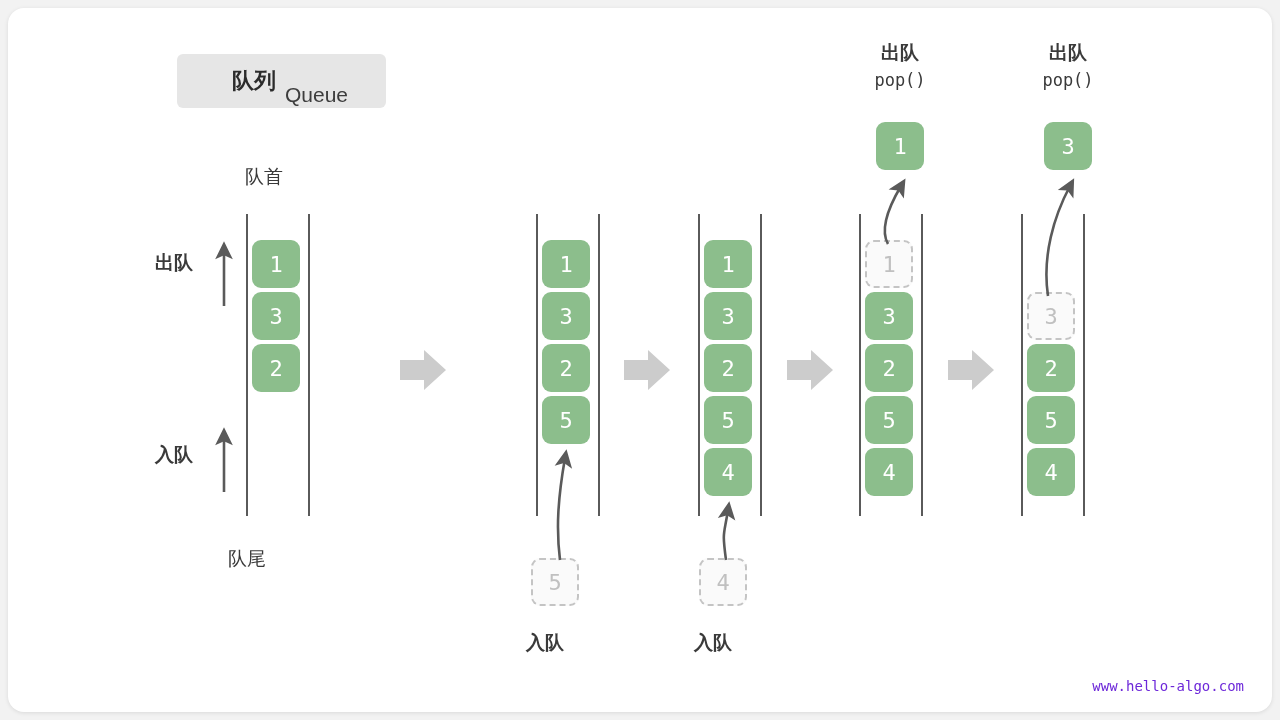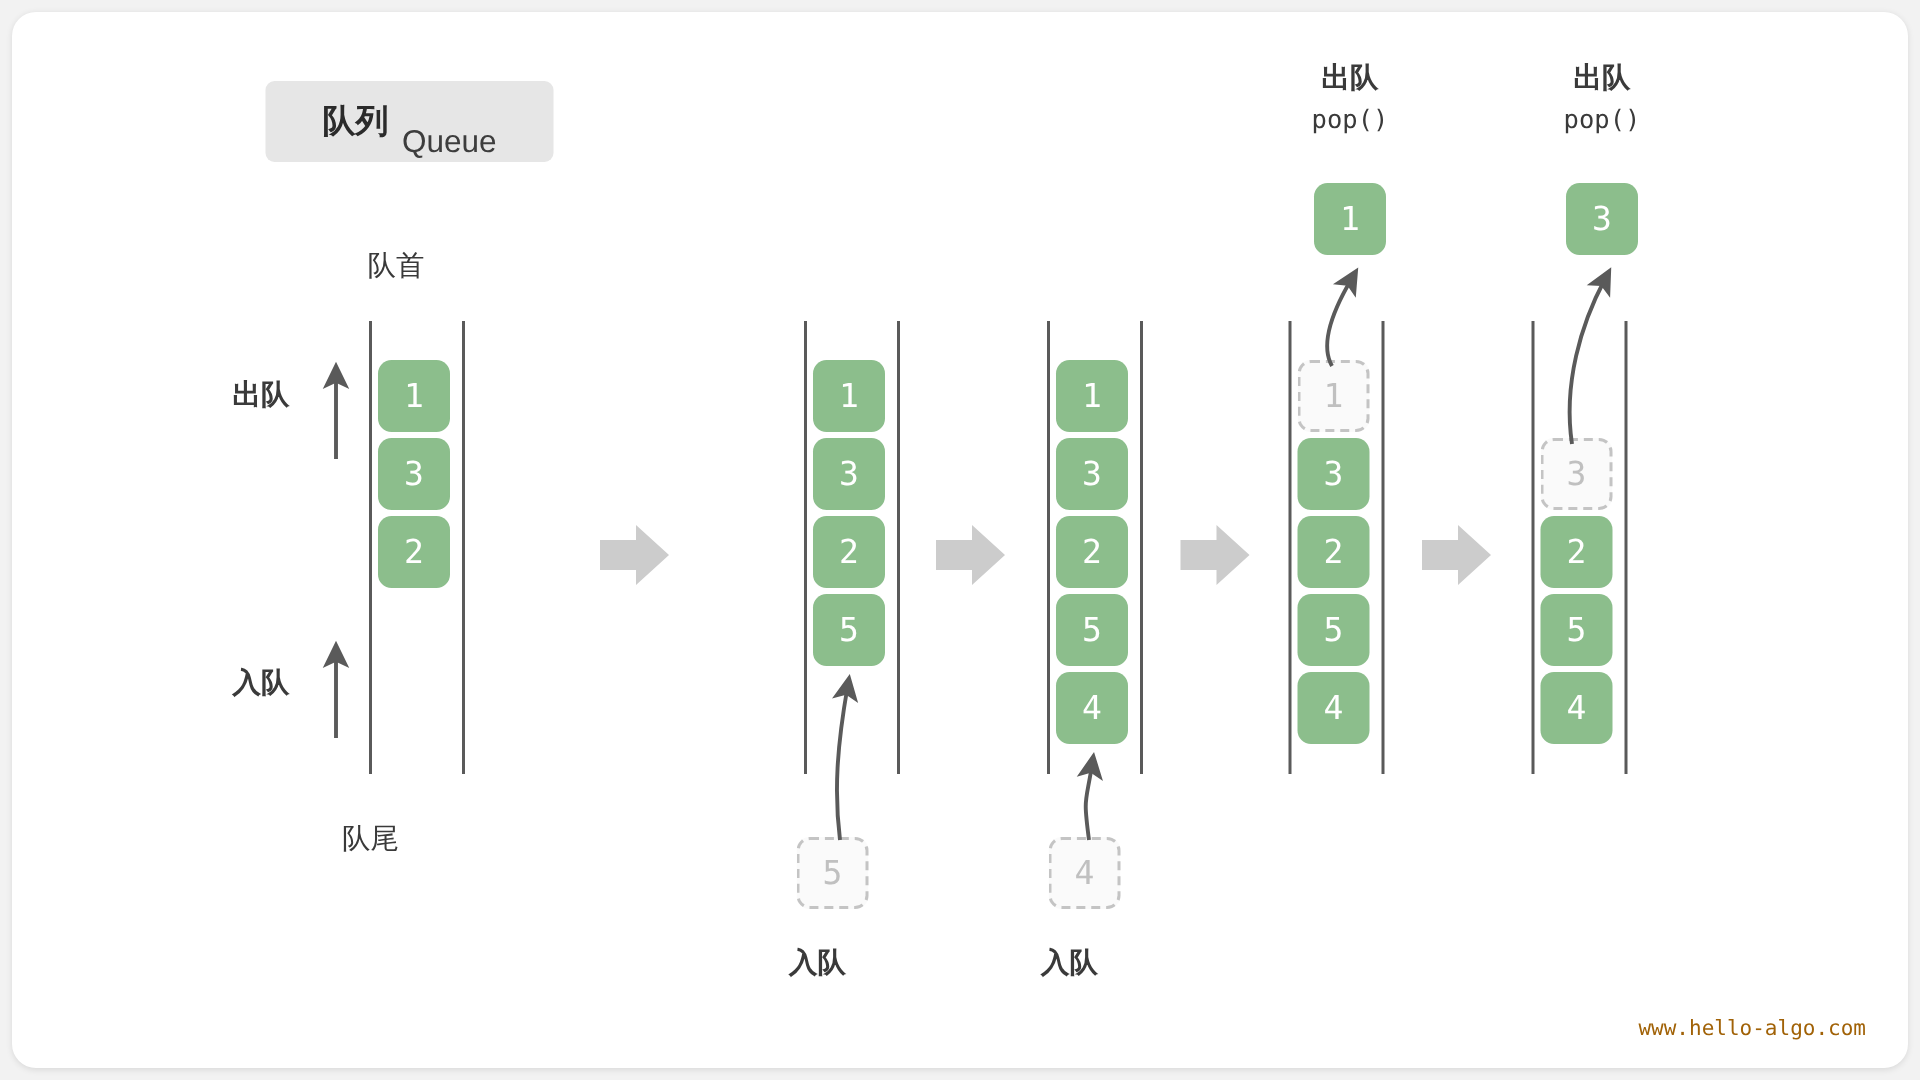--- a/index.html
+++ b/index.html
@@ -37,20 +37,21 @@
     top: 46px;
     width: 192px;
     height: 54px;
     background: #e6e6e6;
     border-radius: 6px;
     display: flex;
     align-items: center;
     justify-content: center;
     gap: 9px;
     white-space: nowrap;
+    padding-left: 17px;
   }
   #title-badge .cn {
     font-size: 22px;
     font-weight: bold;
     color: #2b2b2b;
   }
   #title-badge .en {
     font-family: Liberation Sans, sans-serif;
     font-size: 21px;
     color: #3d3d3d;
@@ -129,21 +130,21 @@
     width: 1280px; height: 720px;
     pointer-events: none;
   }
 
   #watermark {
     position: absolute;
     right: 28px;
     bottom: 18px;
     font-family: "DejaVu Sans Mono", monospace;
     font-size: 14px;
-    color: #a16207;
+    color: #6d28d9;
     white-space: nowrap;
   }
 </style>
 </head>
 <body>
 
 <div id="stage">
   <div id="card">
 
     <div id="title-badge">

